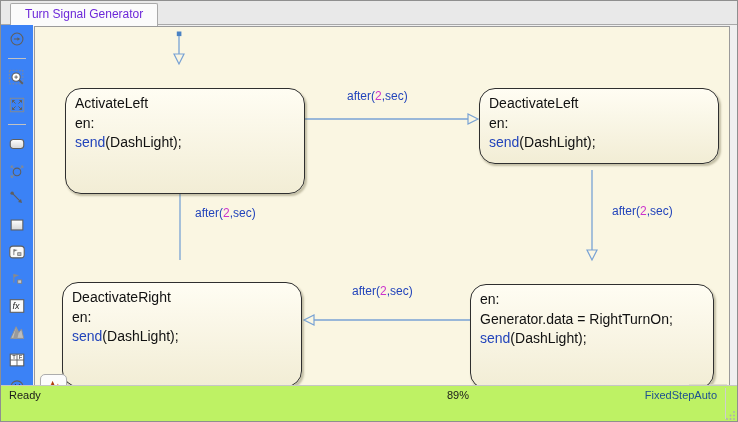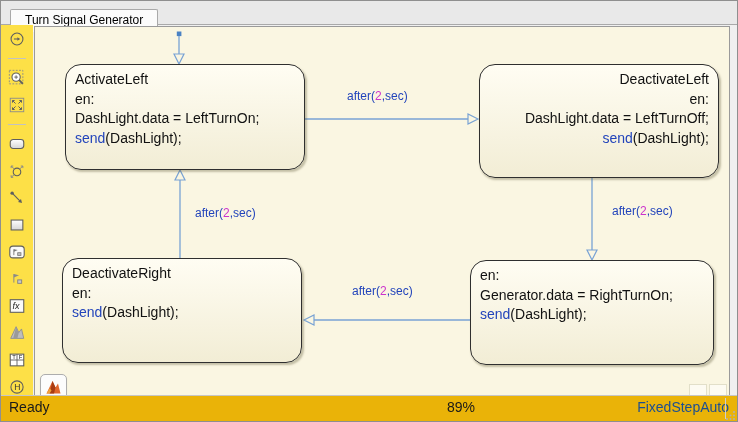--- a/index.html
+++ b/index.html
@@ -1,54 +1,54 @@
 <!DOCTYPE html>
 <html style="--canvas-bg: #faf6e2; --state-fill-top: #fffdf3; --state-fill-bottom: #f2edd5; --state-border: #2f2f2f; --transition-line: #78a2d4; --keyword-blue: #2244bb; --number-magenta: #cc33cc; --link-blue: #1d4f91;"><head>
 <meta charset="utf-8">
 <style>
   html,body{margin:0;padding:0;background:#d8d8d8;font-family:"Liberation Sans",sans-serif;}
   .window{position:relative;width:738px;height:422px;background:#f0f0f0;border:1px solid #8f8f8f;box-sizing:border-box;overflow:hidden;}
 
   
   .tabbar{position:absolute;left:0;top:0;right:0;height:24px;background:#e9e9e9;border-bottom:1px solid #a9a9a9;box-sizing:border-box;}
-  .tab{position:absolute;left:9px;top:8px;height:22px;background:#fbfbfb;border:1px solid #a9a9a9;border-bottom:none;border-radius:2px 2px 0 0;padding:0 14px;font-size:12px;color:#000000;line-height:21px;white-space:nowrap;}
-
-  
-  .toolbar{position:absolute;left:0;top:24px;width:32px;bottom:23px;background:#fde047;display:flex;flex-direction:column;align-items:center;padding-top:4px;gap:7px;box-sizing:border-box;}
+  .tab{position:absolute;left:9px;top:2px;height:22px;background:#fbfbfb;border:1px solid #a9a9a9;border-bottom:none;border-radius:2px 2px 0 0;padding:0 14px;font-size:12px;color:#6d28d9;line-height:21px;white-space:nowrap;}
+
+  
+  .toolbar{position:absolute;left:0;top:24px;width:32px;bottom:23px;background:#3b82f6;display:flex;flex-direction:column;align-items:center;padding-top:4px;gap:7px;box-sizing:border-box;}
   .tool{width:22px;height:20px;display:flex;align-items:center;justify-content:center;border-radius:3px;}
   .tdiv{width:18px;height:0;border-top:1px solid #c2c2c2;margin:2px 0;}
 
   
   .canvas{position:absolute;left:33px;top:25px;width:694px;height:372px;background:var(--canvas-bg,#faf6e2);border:1px solid #9a9a9a;box-sizing:content-box;overflow:hidden;}
   .wires{position:absolute;left:0;top:0;width:694px;height:372px;}
 
-  .state{position:absolute;border:1.5px solid var(--state-border,#2f2f2f);border-radius:16px;background:linear-gradient(180deg,var(--state-fill-top,#fffdf3),var(--state-fill-bottom,#f2edd5));box-shadow:1.5px 2px 2px rgba(95,88,55,0.35);padding:5px 9px;box-sizing:border-box;font-size:14px;line-height:19.5px;color:#111;white-space:nowrap;}
+  .state{position:absolute;border:1.5px solid var(--state-border,#2f2f2f);border-radius:16px;background:linear-gradient(180deg,var(--state-fill-top,#fffdf3),var(--state-fill-bottom,#f2edd5));box-shadow:1.5px 2px 2px rgba(95,88,55,0.35);padding:5px 9px;box-sizing:border-box;font-size:14px;line-height:19.5px;color:#111;white-space:nowrap;margin-top:24px;}
   .st-al{left:30px;top:37px;width:240px;height:106px;}
-  .st-dl{left:444px;top:37px;width:240px;height:114px;text-align:right;}
+  .st-dl{left:444px;top:37px;width:240px;height:76px;}
   .st-dr{left:27px;top:231px;width:240px;height:105px;}
   .st-ar{left:435px;top:233px;width:244px;height:105px;}
 
   .kw{color:var(--keyword-blue,#2244bb);}
   .num{color:var(--number-magenta,#cc33cc);}
 
   .tlabel{position:absolute;font-size:12px;color:var(--keyword-blue,#2244bb);white-space:nowrap;text-align:center;}
   .tl-1{left:312px;top:62px;}
   .tl-2{left:577px;top:177px;}
   .tl-3{left:317px;top:257px;}
   .tl-4{left:160px;top:179px;}
 
   .badge{position:absolute;left:5px;top:347px;width:25px;height:25px;border:1px solid #adadad;border-radius:5px;background:#fcfcfc;box-shadow:0 1px 1px rgba(0,0,0,0.15);display:flex;align-items:center;justify-content:center;}
   .scrollstub{position:absolute;right:2px;bottom:2px;width:38px;height:13px;display:flex;gap:2px;}
   .scrollstub div{flex:1;background:rgba(255,255,255,0.55);border:1px solid rgba(200,195,160,0.5);}
 
   
-  .statusbar{position:absolute;left:0;right:0;bottom:0;height:26px;background:#eab308;border-top:1px solid #c6c6c6;box-sizing:border-box;font-size:14px;color:#1a1a1a;}
+  .statusbar{position:absolute;left:0;right:0;bottom:0;height:36px;background:#bef264;border-top:1px solid #c6c6c6;box-sizing:border-box;font-size:11px;color:#1a1a1a;}
   .sb-ready{position:absolute;left:8px;top:3px;}
   .sb-zoom{position:absolute;left:446px;top:3px;}
-  .sb-solver{position:absolute;right:8px;top:3px;color:var(--link-blue,#1d4f91);cursor:pointer;}
+  .sb-solver{position:absolute;right:20px;top:3px;color:var(--link-blue,#1d4f91);cursor:pointer;}
   .sb-div{position:absolute;right:11px;top:2px;bottom:2px;border-left:1px solid #cfcfcf;}
   .sb-grip{position:absolute;right:1px;bottom:1px;}
 
   svg text{font-family:"Liberation Sans",sans-serif;}
 </style>
 </head>
 <body>
 
 <div class="window">
 
@@ -192,28 +192,26 @@
 
       <g>
         <line x1="145" y1="233" x2="145" y2="153" stroke="var(--transition-line,#78a2d4)" stroke-width="1.3"></line>
         <path d="M145,143 L140,153 L150,153 Z" fill="var(--canvas-bg,#faf6e2)" stroke="var(--transition-line,#78a2d4)" stroke-width="1.2"></path>
       </g>
     </svg>
 
     <div class="state st-al">
       <div>ActivateLeft</div>
       <div>en:</div>
-      <div>DashLight.data = LeftTurnOn;</div>
       <div><span class="kw">send</span><span>(DashLight);</span></div>
     </div>
 
     <div class="state st-dl">
       <div>DeactivateLeft</div>
       <div>en:</div>
-      <div>DashLight.data = LeftTurnOff;</div>
       <div><span class="kw">send</span><span>(DashLight);</span></div>
     </div>
 
     <div class="state st-dr">
       <div>DeactivateRight</div>
       <div>en:</div>
       <div><span class="kw">send</span><span>(DashLight);</span></div>
     </div>
 
     <div class="state st-ar">

